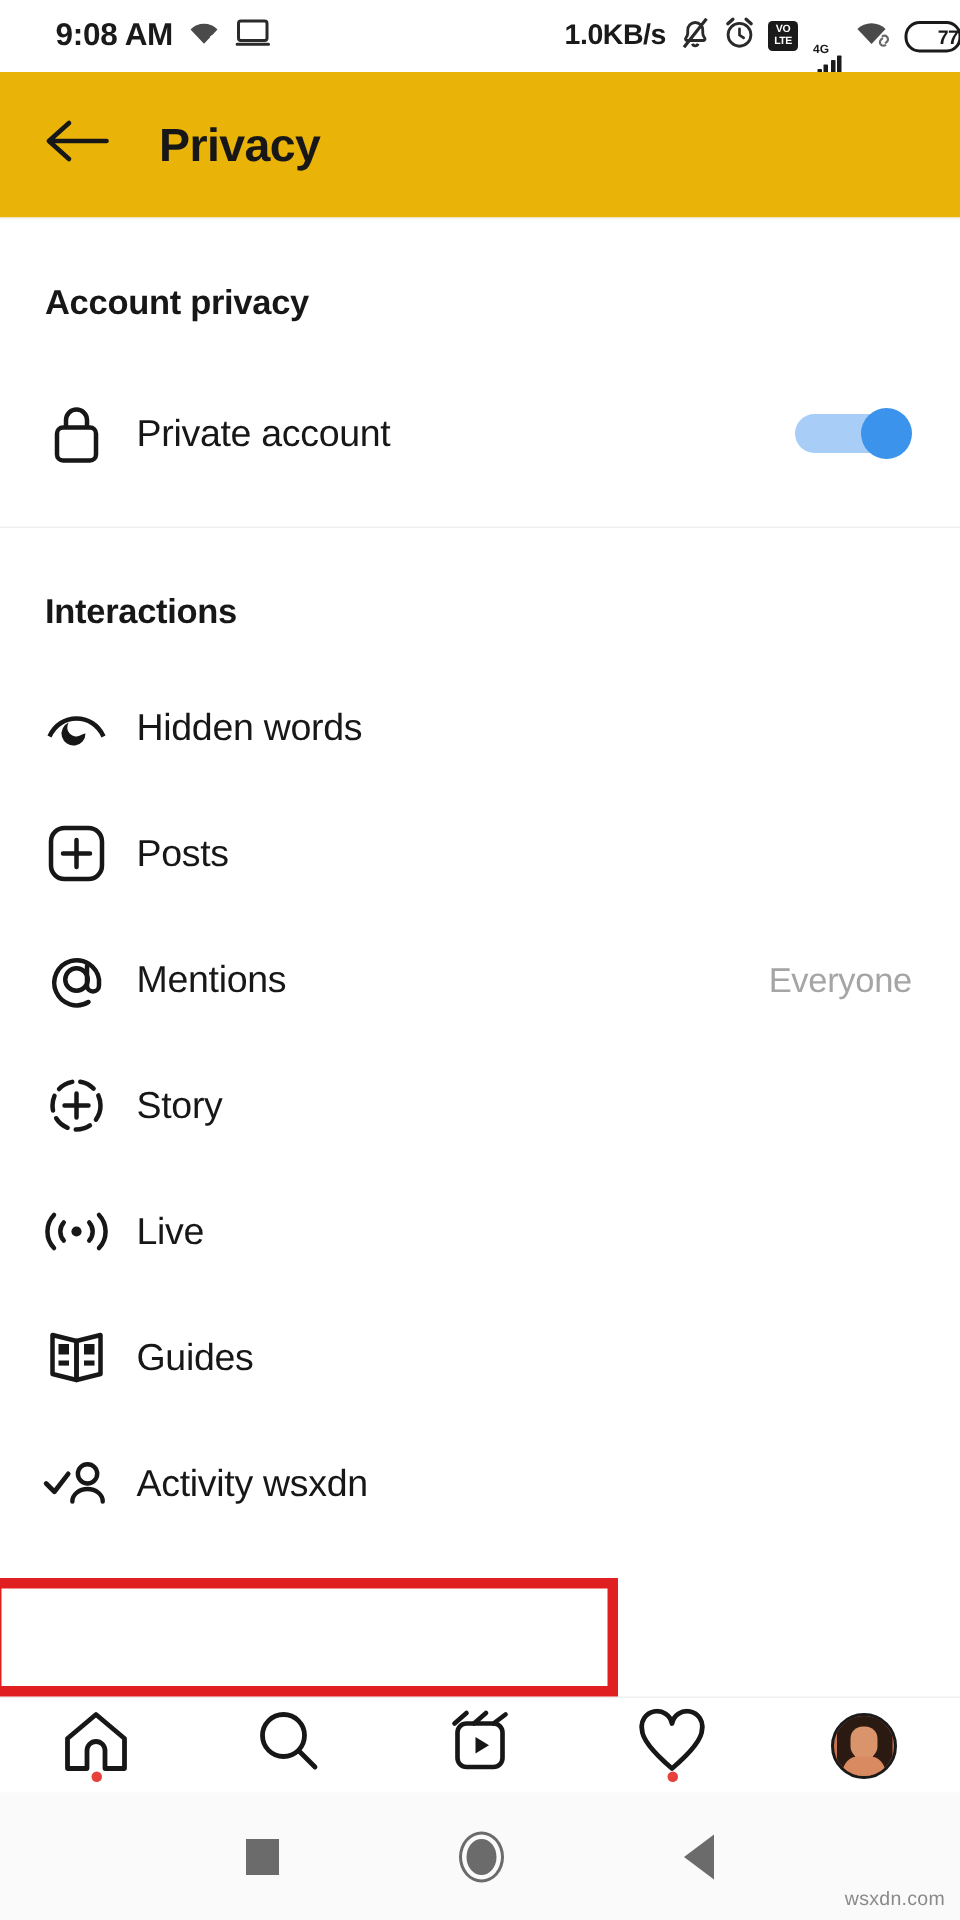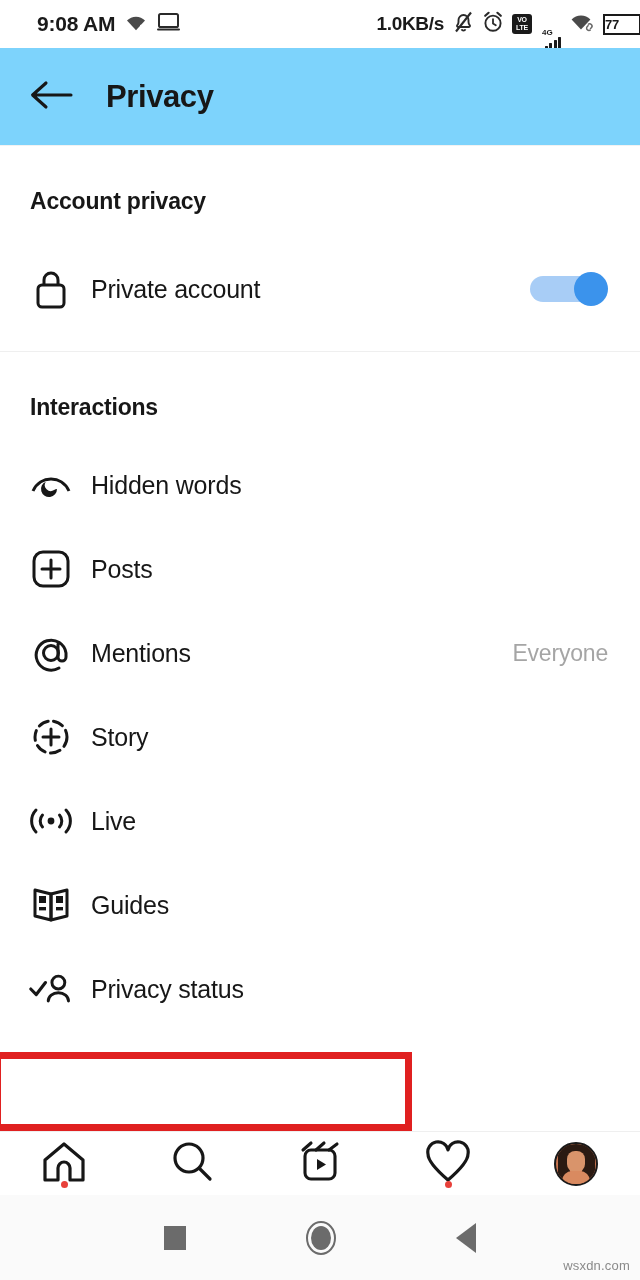--- a/index.html
+++ b/index.html
@@ -41,32 +41,32 @@
   }
   .bars { display:flex; align-items:flex-end; gap:1.5px; }
   .bars i { display:block; width:3px; background:#1a1a1a; border-radius:0.5px; }
   .bars i:nth-child(1){ height:5px; }
   .bars i:nth-child(2){ height:8px; }
   .bars i:nth-child(3){ height:11px; }
   .bars i:nth-child(4){ height:14px; }
   .bars i:nth-child(5){ height:17px; }
   .bars .dim { background:#9a9a9a; }
   .battery {
-    width:38px; height:21px; border:2.2px solid #1a1a1a; border-radius:0;
-    display:flex; align-items:center; justify-content:flex-start;
+    width:38px; height:21px; border:2.2px solid #1a1a1a; border-radius:10px;
+    display:flex; align-items:center; justify-content:flex-end;
     font-size:13px; font-weight:bold; color:#1a1a1a; letter-spacing:-0.3px;
   }
 
   
   .appbar {
     position:absolute; top:48px; left:0;
     width:640px; height:97px;
     display:flex; align-items:center;
     padding-left:28px;
-    background:#7dd3fc;
+    background:#eab308;
   }
   .back-btn {
     width:46px; height:46px; display:flex; align-items:center; justify-content:center;
     cursor:pointer;
   }
   .page-title {
     margin-left:32px;
     font-size:31px; font-weight:bold; color:#171717; letter-spacing:-0.4px;
   }
   .appbar-rule {
@@ -358,21 +358,21 @@
     </div>
 
     <div class="row">
       <span class="ico">
         <svg width="50" height="38" viewBox="0 0 50 38">
           <path d="M3 19 L9 25 L19 12" fill="none" stroke="#171717" stroke-width="3.4" stroke-linecap="round" stroke-linejoin="round"></path>
           <circle cx="33" cy="12" r="7" fill="none" stroke="#171717" stroke-width="3.2"></circle>
           <path d="M22 32 a11 9 0 0 1 22 0" fill="none" stroke="#171717" stroke-width="3.2" stroke-linecap="round"></path>
         </svg>
       </span>
-      <span class="label">Privacy status</span>
+      <span class="label">Activity wsxdn</span>
     </div>
 
   </div>
 
   <div class="highlight-box"></div>
 
   <div class="ig-nav">
     <div class="ig-tab">
       <span>
         <svg width="48" height="44" viewBox="0 0 48 44">

